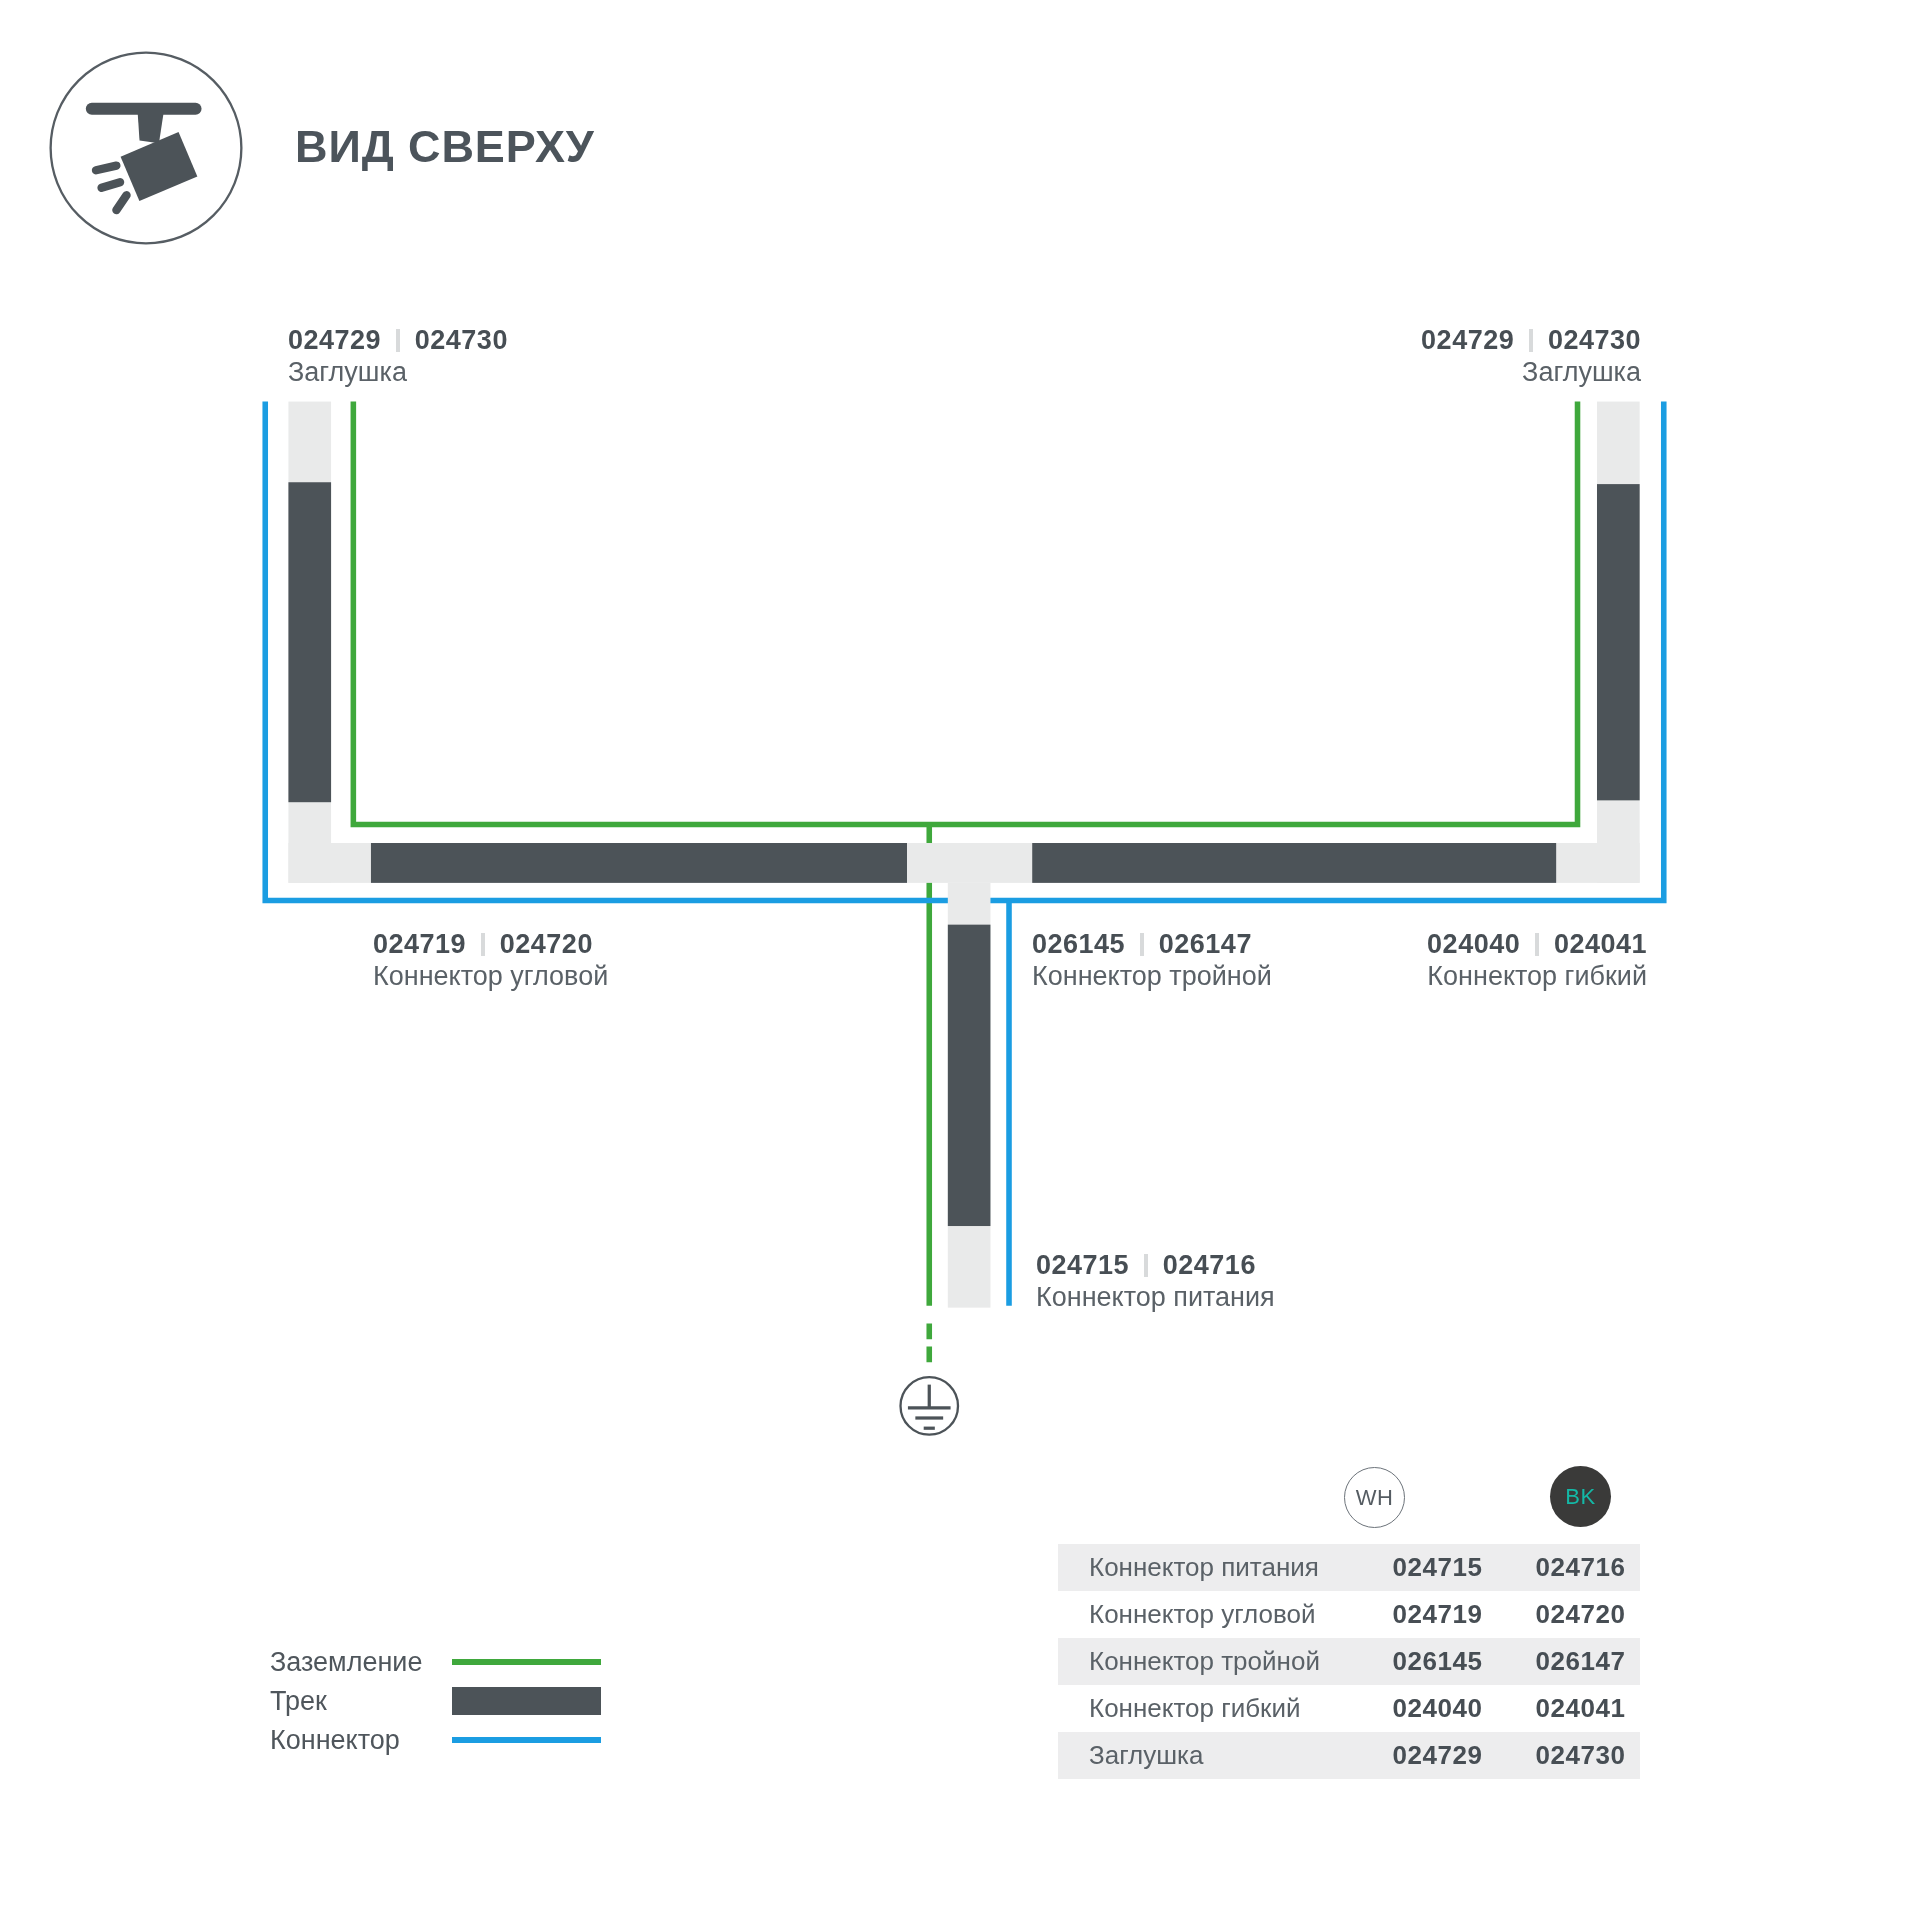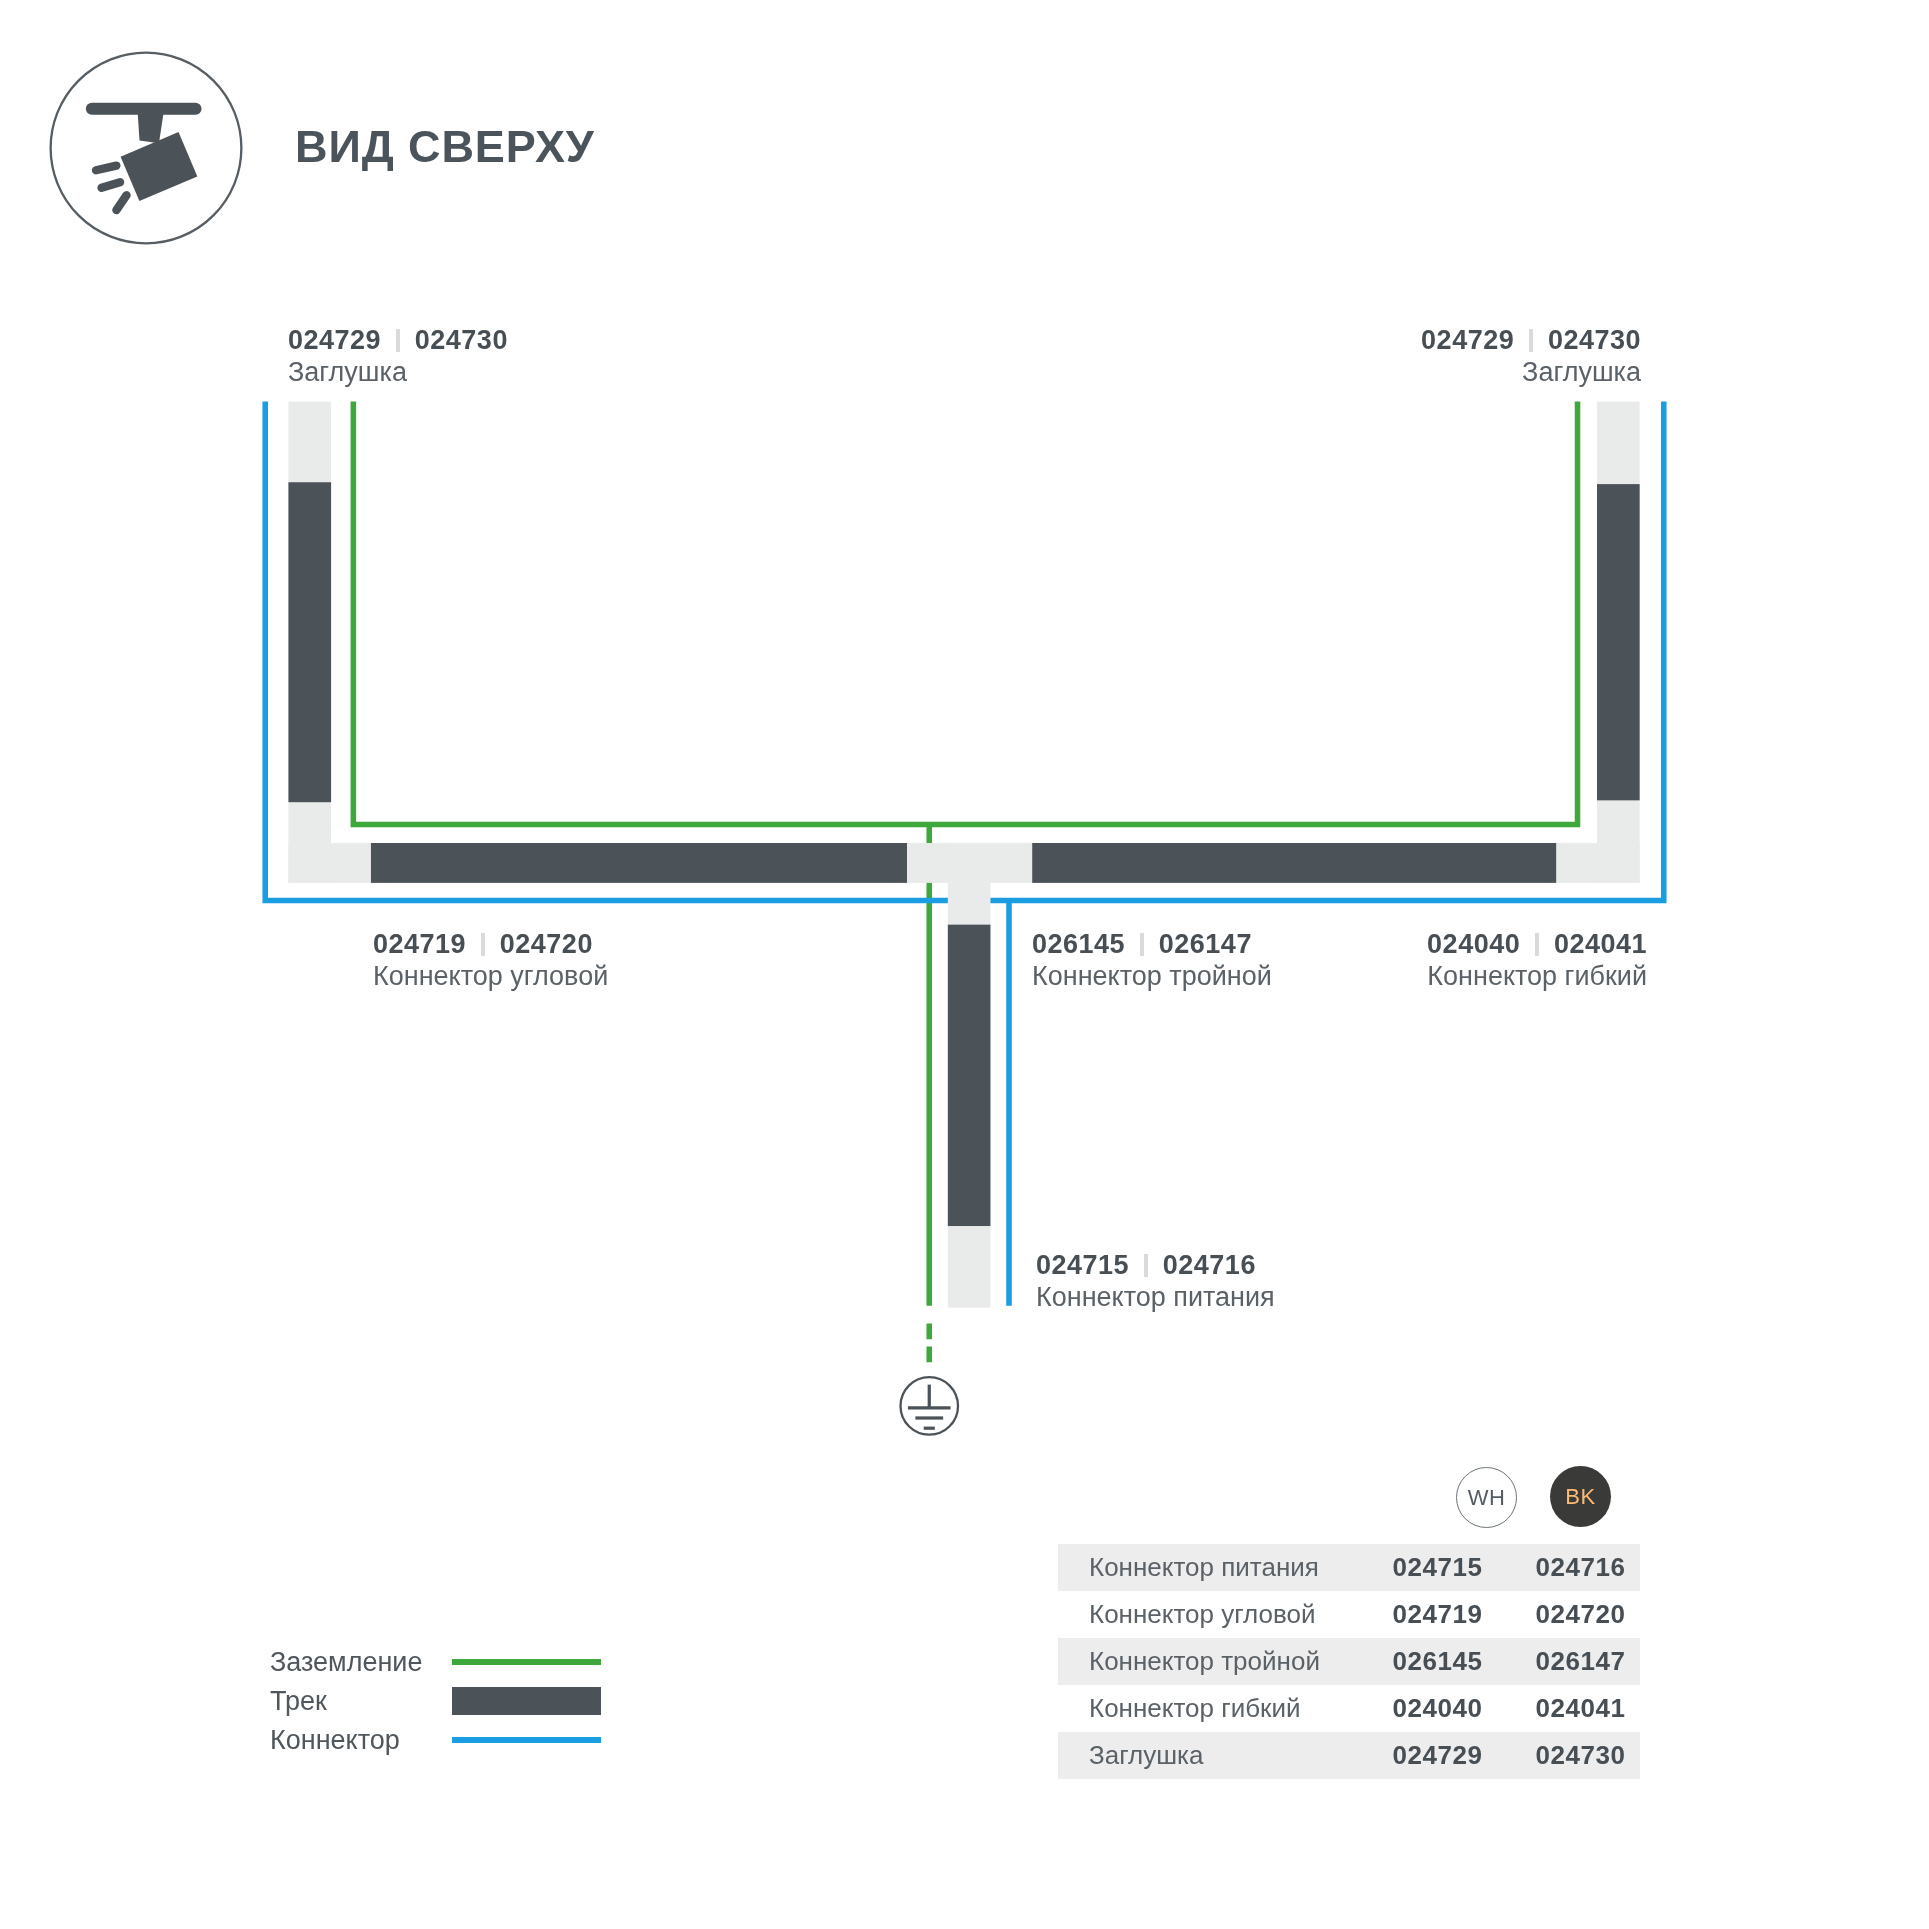--- a/index.html
+++ b/index.html
@@ -34,22 +34,22 @@
   
   .ptable { position:absolute; left:1058px; top:1544px; width:582px; }
   .trow { display:flex; height:47px; align-items:center; font-size:26px; }
   .trow.odd { background:#ededee; }
   .tname { flex:1; padding-left:31px; color:#5a6167; }
   .tnum { text-align:center; font-weight:bold; color:#474e54; letter-spacing:0.5px; }
   .tnum.wh { width:167px; }
   .tnum.bk { width:119px; }
 
   .badge { position:absolute; border-radius:50%; display:flex; align-items:center; justify-content:center; font-size:22px; letter-spacing:0.5px; }
-  .badge.wh { left:1456px; top:1467px; width:59px; height:59px; border:1.9px solid #6c737a; background:#ffffff; color:#555c62; }
-  .badge.bk { left:1550px; top:1466px; width:61px; height:61px; background:#3a3a39; color:#fdba74; }
+  .badge.wh { left:1344px; top:1467px; width:59px; height:59px; border:1.9px solid #6c737a; background:#ffffff; color:#555c62; }
+  .badge.bk { left:1550px; top:1466px; width:61px; height:61px; background:#3a3a39; color:#14b8a6; }
 </style>
 </head>
 <body>
 
 <div id="stage">
 
   <svg id="icon-svg" width="200" height="200" viewBox="0 0 216 216">
     <circle cx="108" cy="108" r="103" fill="#ffffff" stroke="#565d63" stroke-width="2.5"></circle>
     <rect x="43" y="59" width="125" height="13" rx="6.5" fill="#4c5358"></rect>
     <polygon points="99,70 127,70 122,103 101,100" fill="#4c5358"></polygon>

